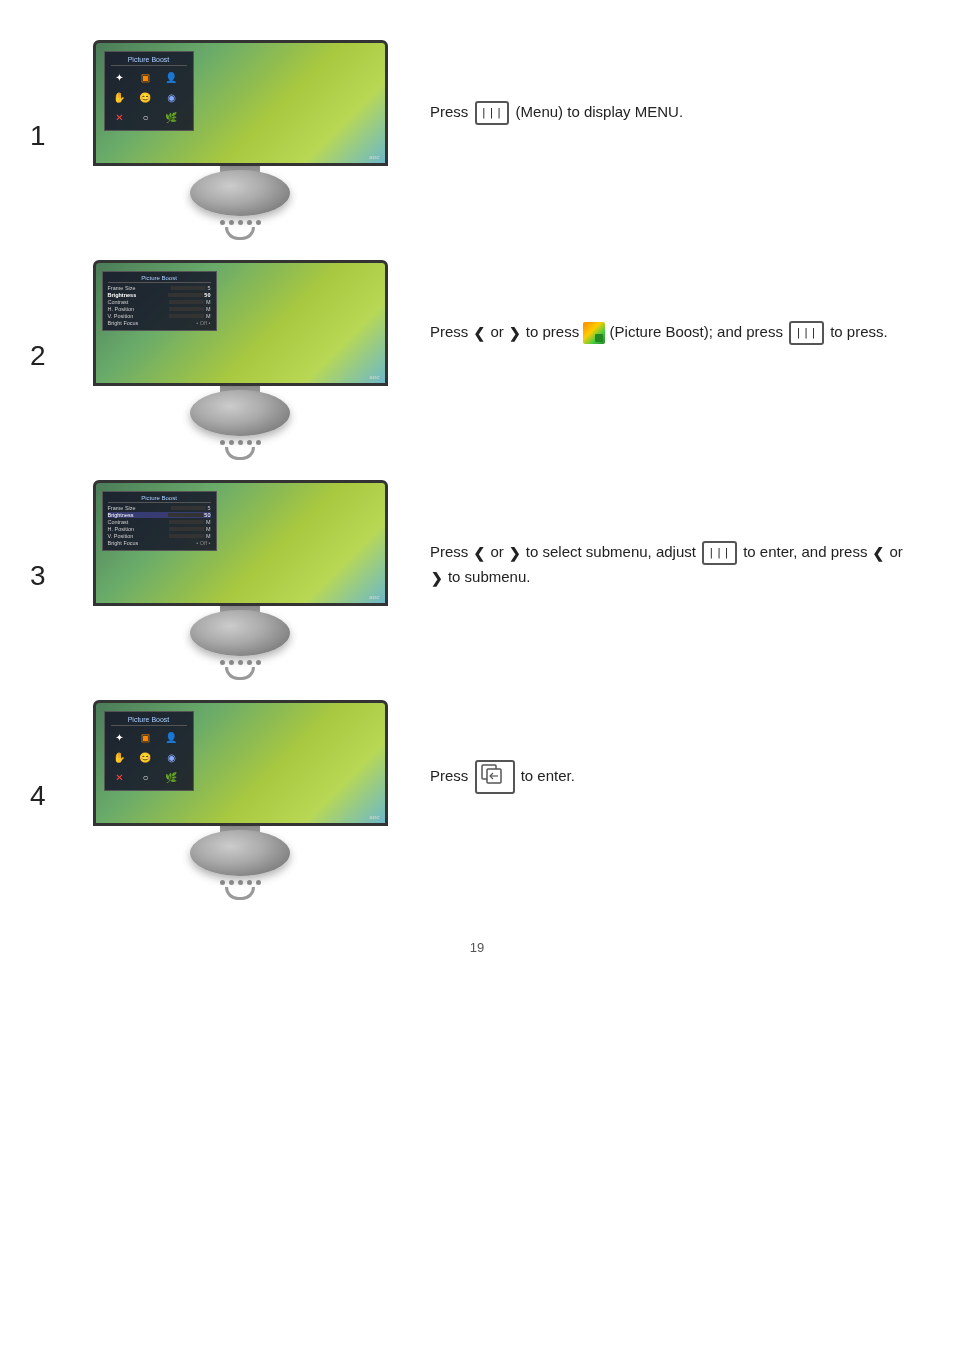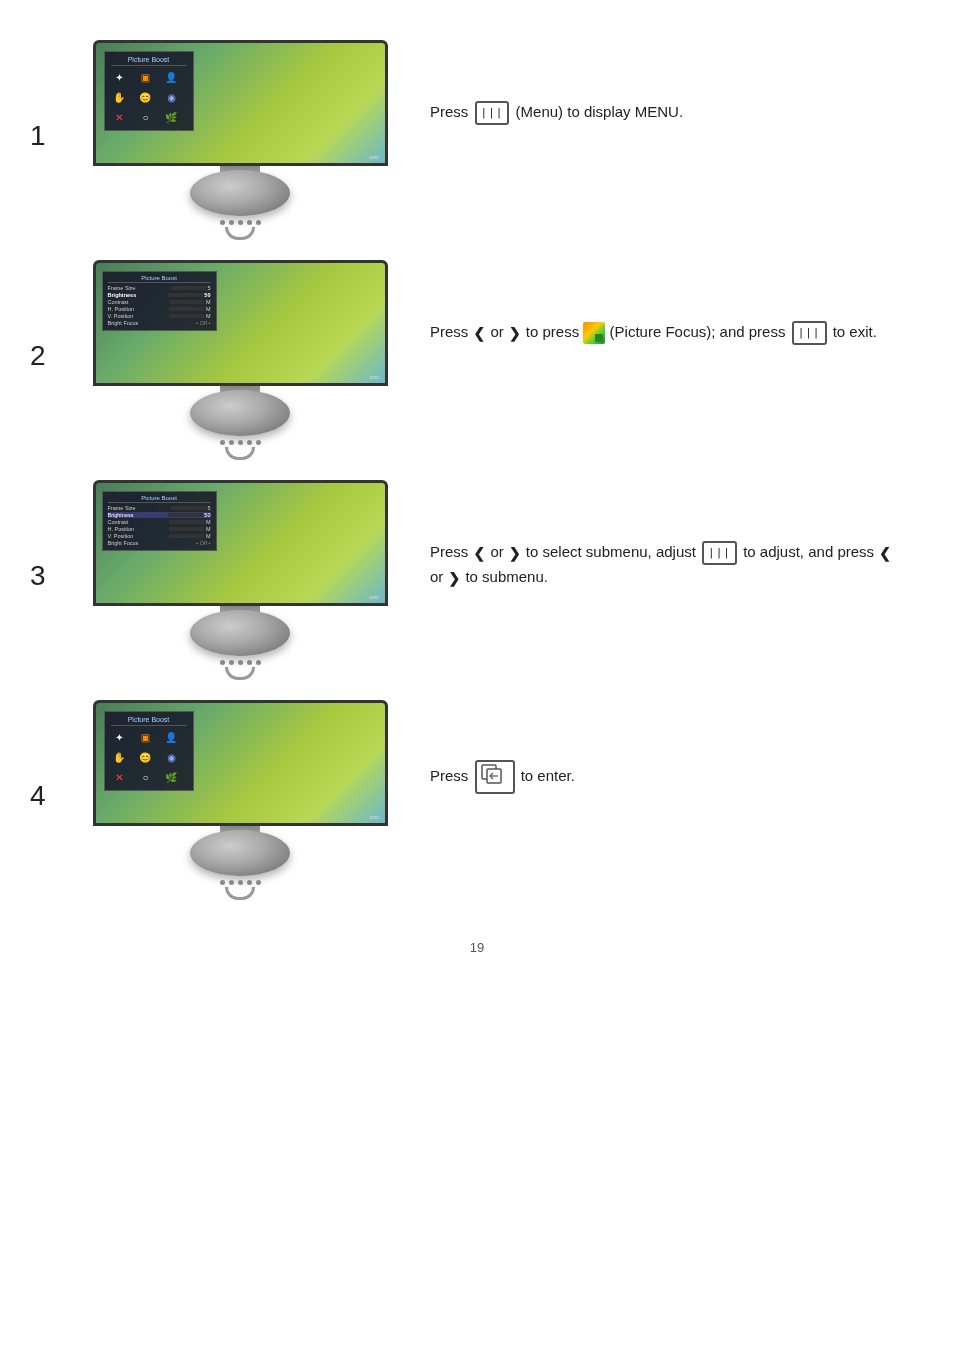--- a/index.html
+++ b/index.html
@@ -424,23 +424,23 @@
       </div>
 
       <div class="instruction-area">
         <div class="instruction-text">
           <span>Press </span>
           <span class="btn-chevron">❮</span>
           <span> or </span>
           <span class="btn-chevron">❯</span>
           <span> to press </span>
           <span class="pic-boost-icon"></span>
-          <span> (Picture Focus); and press </span>
+          <span> (Picture Boost); and press </span>
           <span class="btn-icon btn-icon-three">|||</span>
-          <span> to exit.</span>
+          <span> to press.</span>
         </div>
       </div>
     </div>
 
     <div class="step-row">
       <div class="step-number">3</div>
       <div class="monitor-area">
         <div class="monitor">
           <div class="monitor-frame">
             <div class="monitor-screen">
@@ -491,21 +491,21 @@
       </div>
 
       <div class="instruction-area">
         <div class="instruction-text">
           <span>Press </span>
           <span class="btn-chevron">❮</span>
           <span> or </span>
           <span class="btn-chevron">❯</span>
           <span> to select submenu, adjust </span>
           <span class="btn-icon btn-icon-three">|||</span>
-          <span> to adjust, and press </span>
+          <span> to enter, and press </span>
           <span class="btn-chevron">❮</span>
           <span> or </span>
           <span class="btn-chevron">❯</span>
           <span> to submenu.</span>
         </div>
       </div>
     </div>
 
     <div class="step-row">
       <div class="step-number">4</div>

